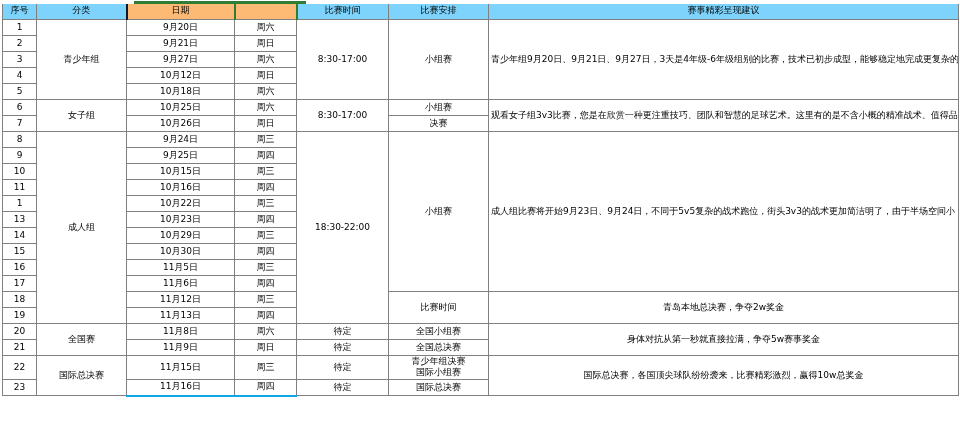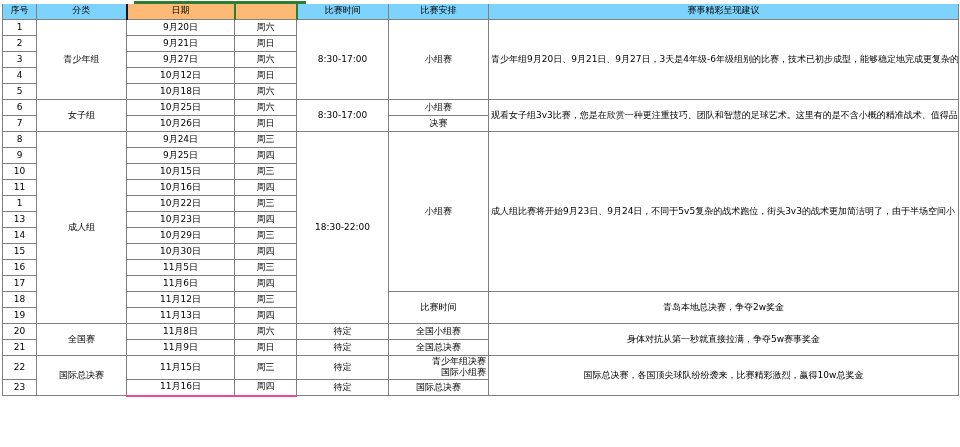--- a/index.html
+++ b/index.html
@@ -56,21 +56,21 @@
   td.date-col {
     border-left: 2px solid #2e7d32;
     margin-left: 11px;
   }
   td.week-col {
     border-right: 2px solid #2e7d32;
     font-family: Liberation Serif, serif;
   }
   tr.last-row td.date-col,
   tr.last-row td.week-col {
-    border-bottom: 2px solid #ec4899;
+    border-bottom: 2px solid #0ea5e9;
   }
   td.notes {
     white-space: normal;
     text-align: center;
     padding: 3px 8px;
     line-height: 1.7;
     font-size: 9px;
   }
   td.notes.justified {
     text-align: justify;
@@ -265,21 +265,21 @@
         <td>待定</td>
         <td>全国总决赛</td>
       </tr>
 
       <tr>
         <td>22</td>
         <td class="group" rowspan="2">国际总决赛</td>
         <td class="date-col">11月15日</td>
         <td class="week-col">周三</td>
         <td>待定</td>
-        <td style="white-space:normal;line-height:1.25;text-align:right;">
+        <td style="white-space:normal;line-height:1.25;">
           <span>青少年组决赛</span><br>
           <span>国际小组赛</span>
         </td>
         <td class="notes" rowspan="2">国际总决赛，各国顶尖球队纷纷袭来，比赛精彩激烈，赢得10w总奖金</td>
       </tr>
       <tr class="last-row">
         <td>23</td>
         <td class="date-col">11月16日</td>
         <td class="week-col">周四</td>
         <td>待定</td>

